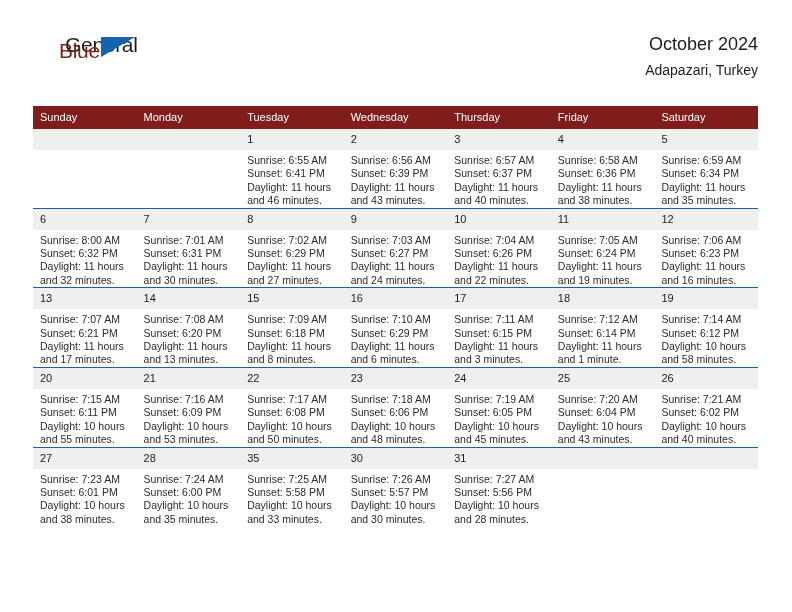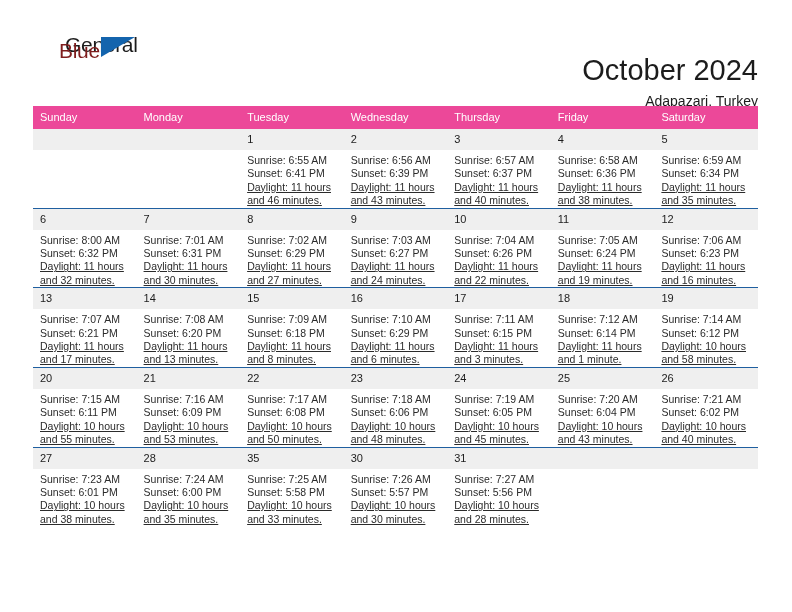--- a/index.html
+++ b/index.html
@@ -67,45 +67,43 @@
     border-bottom: 20px solid transparent;
   }
 
   .title-block {
     position: absolute;
     right: 0;
     top: 0;
     text-align: right;
   }
   .cal-title {
-    font-size: 29px;
+    font-size: 18px;
     color: #1c1c1c;
     line-height: 32px;
     white-space: nowrap;
-    margin-top: 26px;
   }
   .cal-subtitle {
     font-size: 14px;
     color: #1c1c1c;
     line-height: 20px;
-    margin-top: 5px;
     white-space: nowrap;
   }
 
   
   .calendar {
     position: absolute;
     left: 33px;
     top: 106px;
     width: 725px;
     border-collapse: collapse;
     table-layout: fixed;
   }
   .calendar th {
-    background: #ec4899;
+    background: #7f1d1d;
     color: #ffffff;
     font-size: 11px;
     font-weight: normal;
     text-align: left;
     padding: 5px 0 5px 7px;
     height: 12px;
     line-height: 13px;
   }
   .calendar td {
     vertical-align: top;
@@ -133,21 +131,20 @@
     padding: 4px 5px 0 7px;
     font-size: 10.5px;
     line-height: 13.4px;
     color: #2b2b2b;
   }
   .cell-body div {
     white-space: nowrap;
   }
   .cell-body .daylight {
     white-space: normal;
-    text-decoration: underline;
   }
   td.blank .cell-body { visibility: hidden; }
 </style>
 </head>
 <body>
 
 <div class="page">
 
   <div class="masthead">
 

